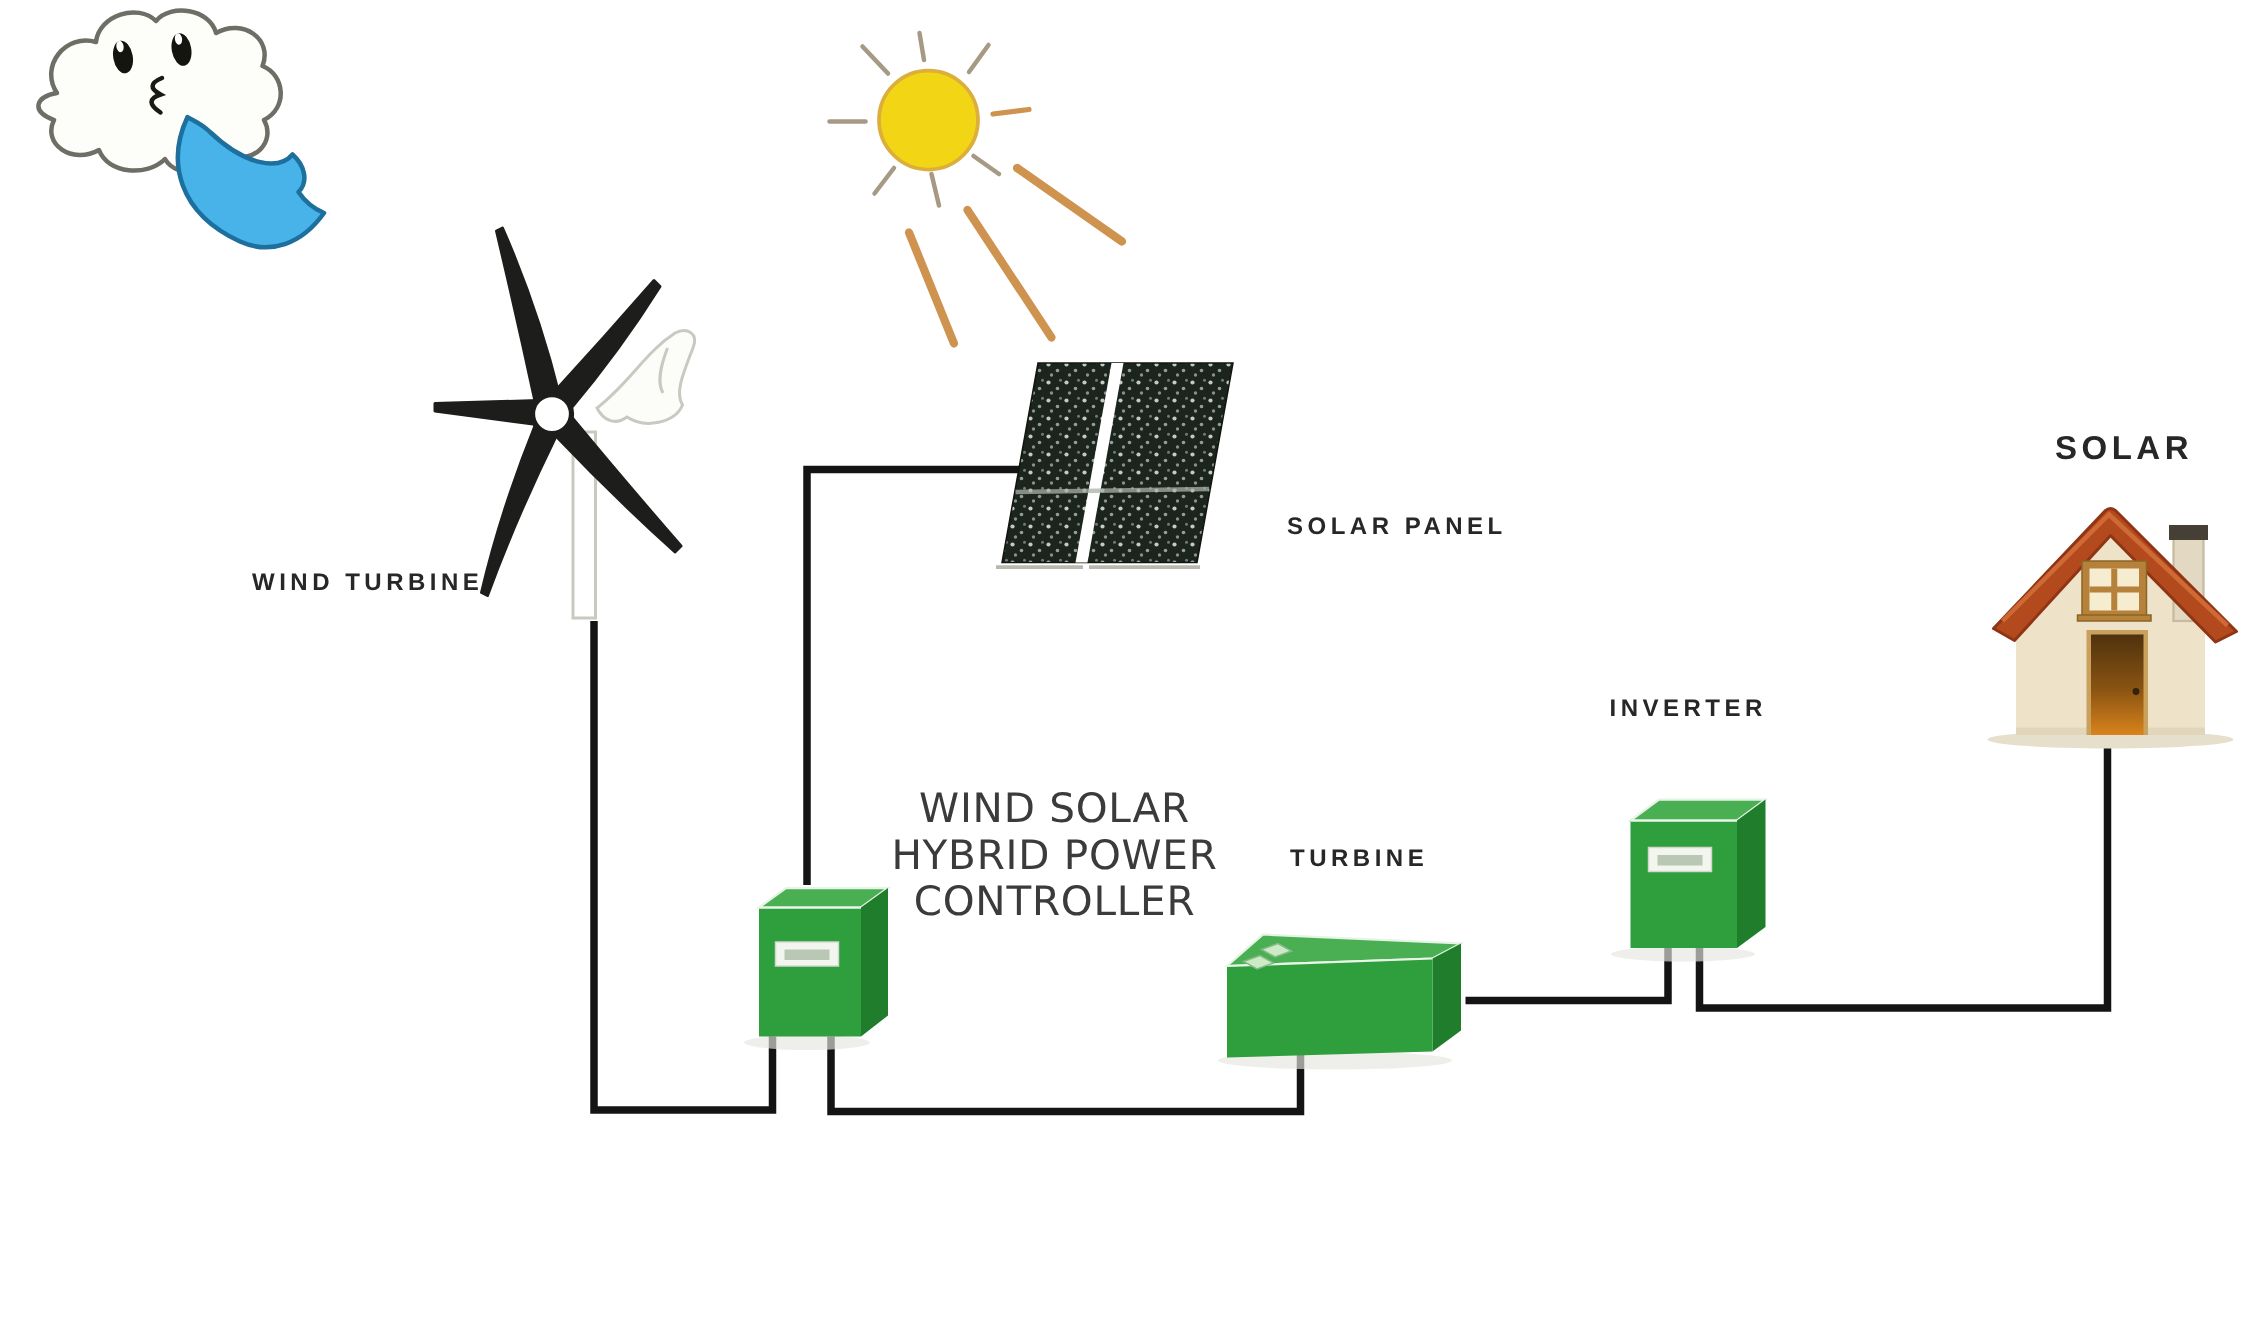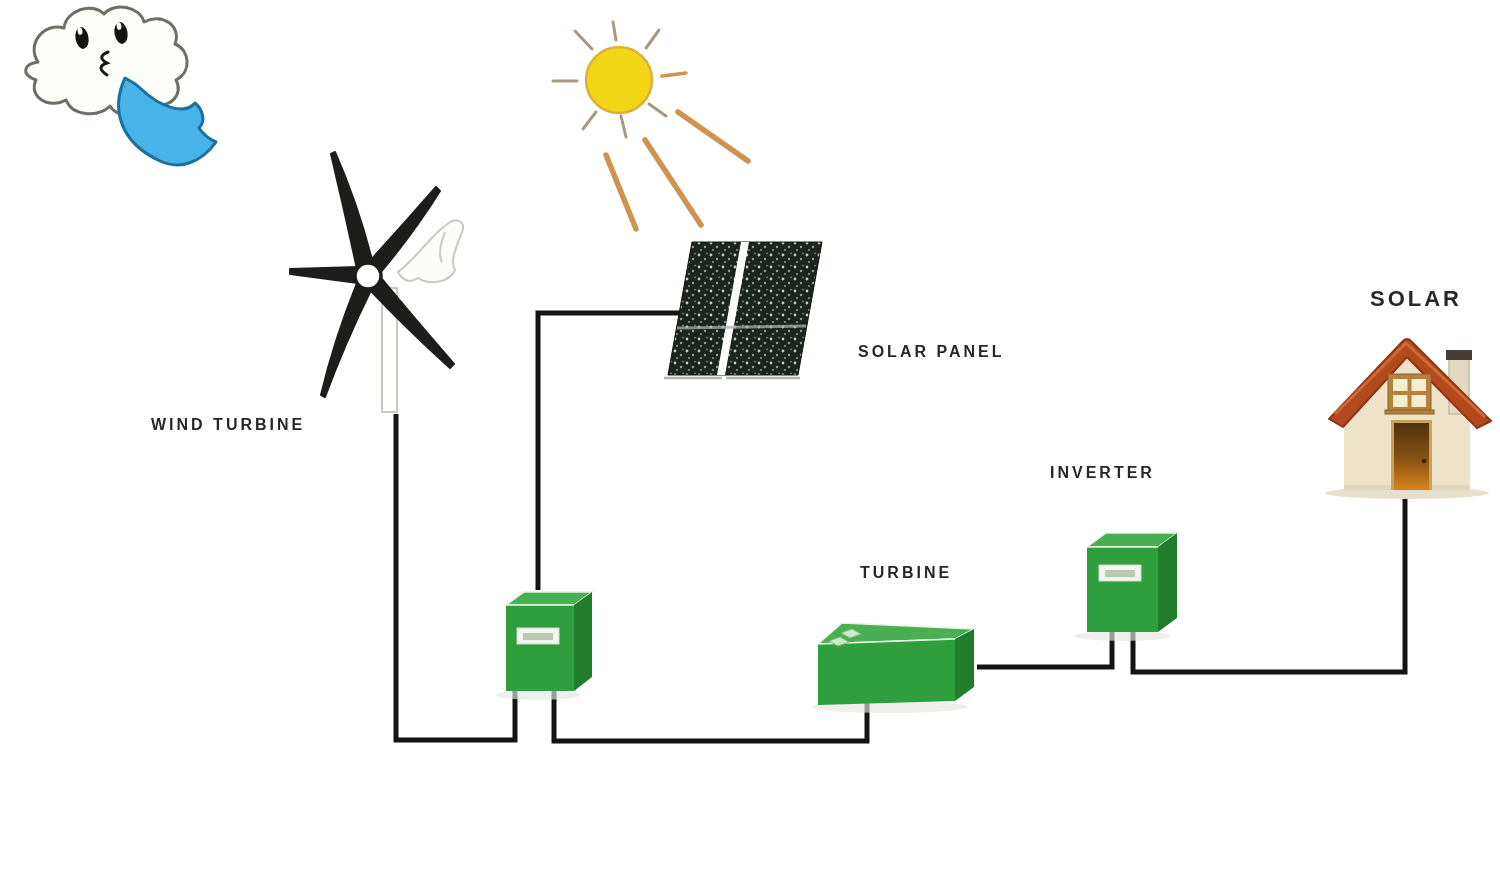--- a/index.html
+++ b/index.html
@@ -185,20 +185,25 @@
         <rect class="win-frame" x="1385" y="410" width="49" height="4"></rect>
       </g>
       <g>
         <rect class="door-frame" x="1391" y="420" width="41" height="70"></rect>
         <rect x="1394" y="423" width="35" height="67" fill="url(#doorGrad)"></rect>
         <circle class="knob" cx="1424" cy="461" r="2.3"></circle>
       </g>
     </g>
   </svg>
 
-  <div class="lbl" style="left:151px;top:377px;margin-top:36px;">WIND TURBINE</div>
+  <div class="lbl" style="left:168px;top:377px;">WIND TURBINE</div>
   <div class="lbl" style="left:858px;top:340px;">SOLAR PANEL</div>
   <div class="lbl" style="left:860px;top:561px;">TURBINE</div>
-  <div class="lbl" style="left:1050px;top:461px;">INVERTER</div>
+  <div class="lbl" style="left:1073px;top:461px;">INVERTER</div>
   <div class="lbl" style="left:1370px;top:287px;font-size:22px;">SOLAR</div>
 
+  <div class="ctrl-text">
+    <div>WIND SOLAR</div>
+    <div>HYBRID POWER</div>
+    <div>CONTROLLER</div>
+  </div>
 
 </div>
 
 </body></html>

